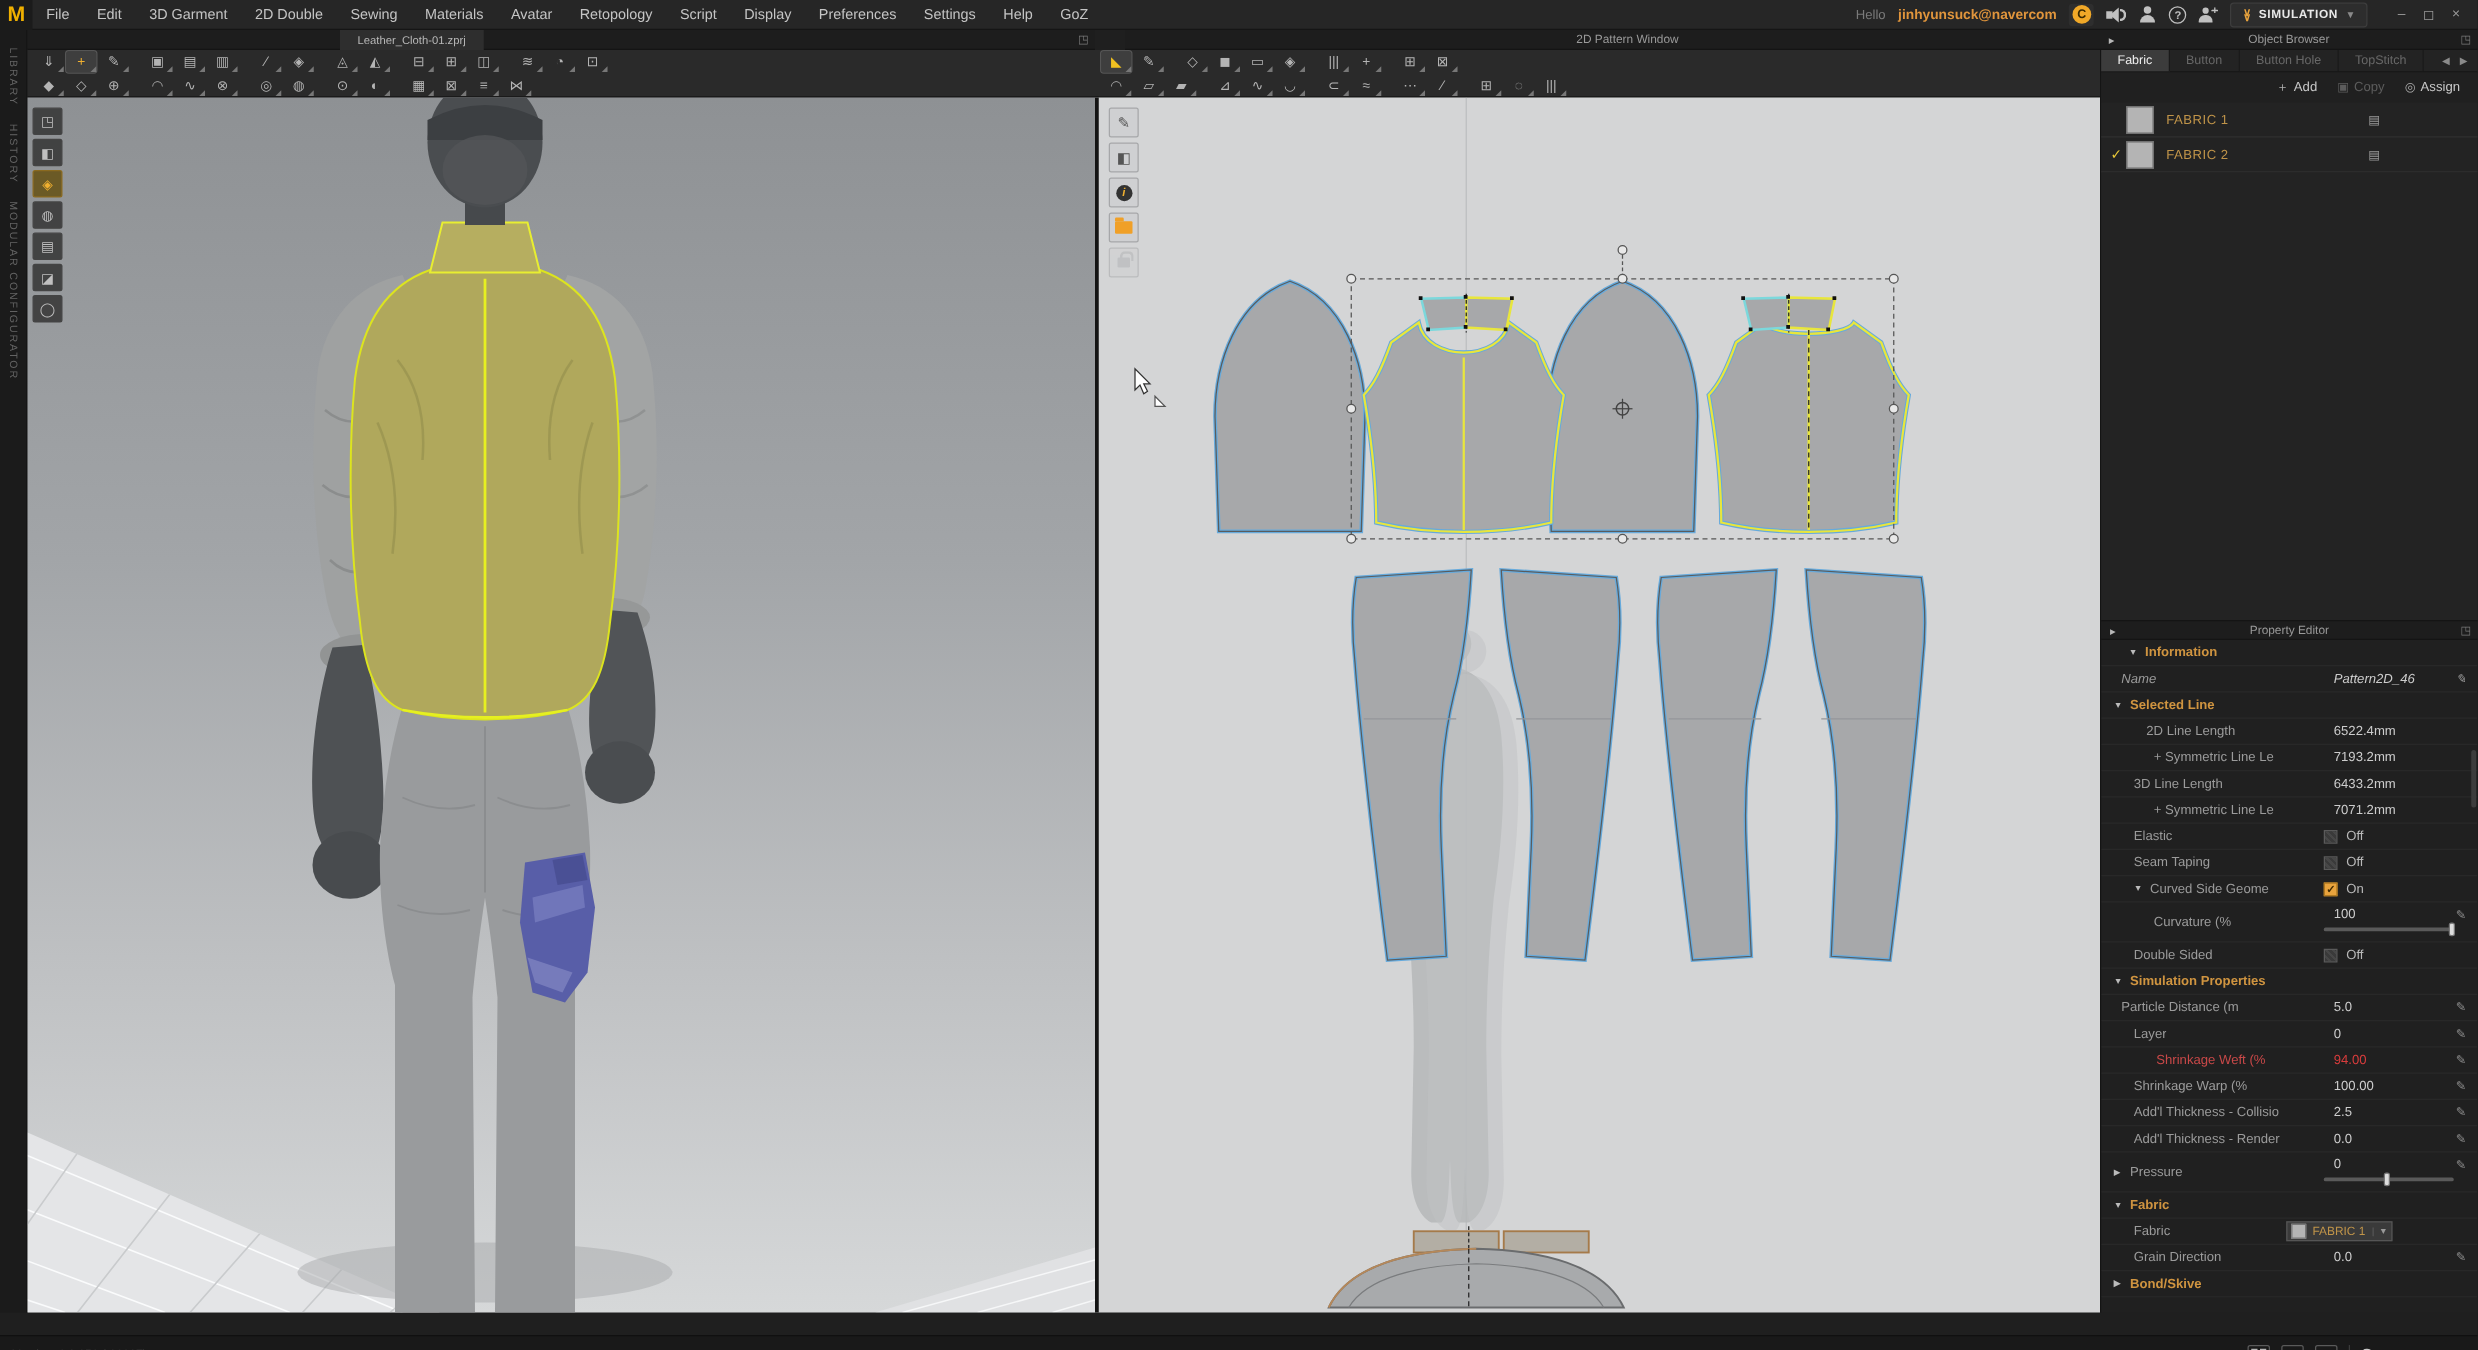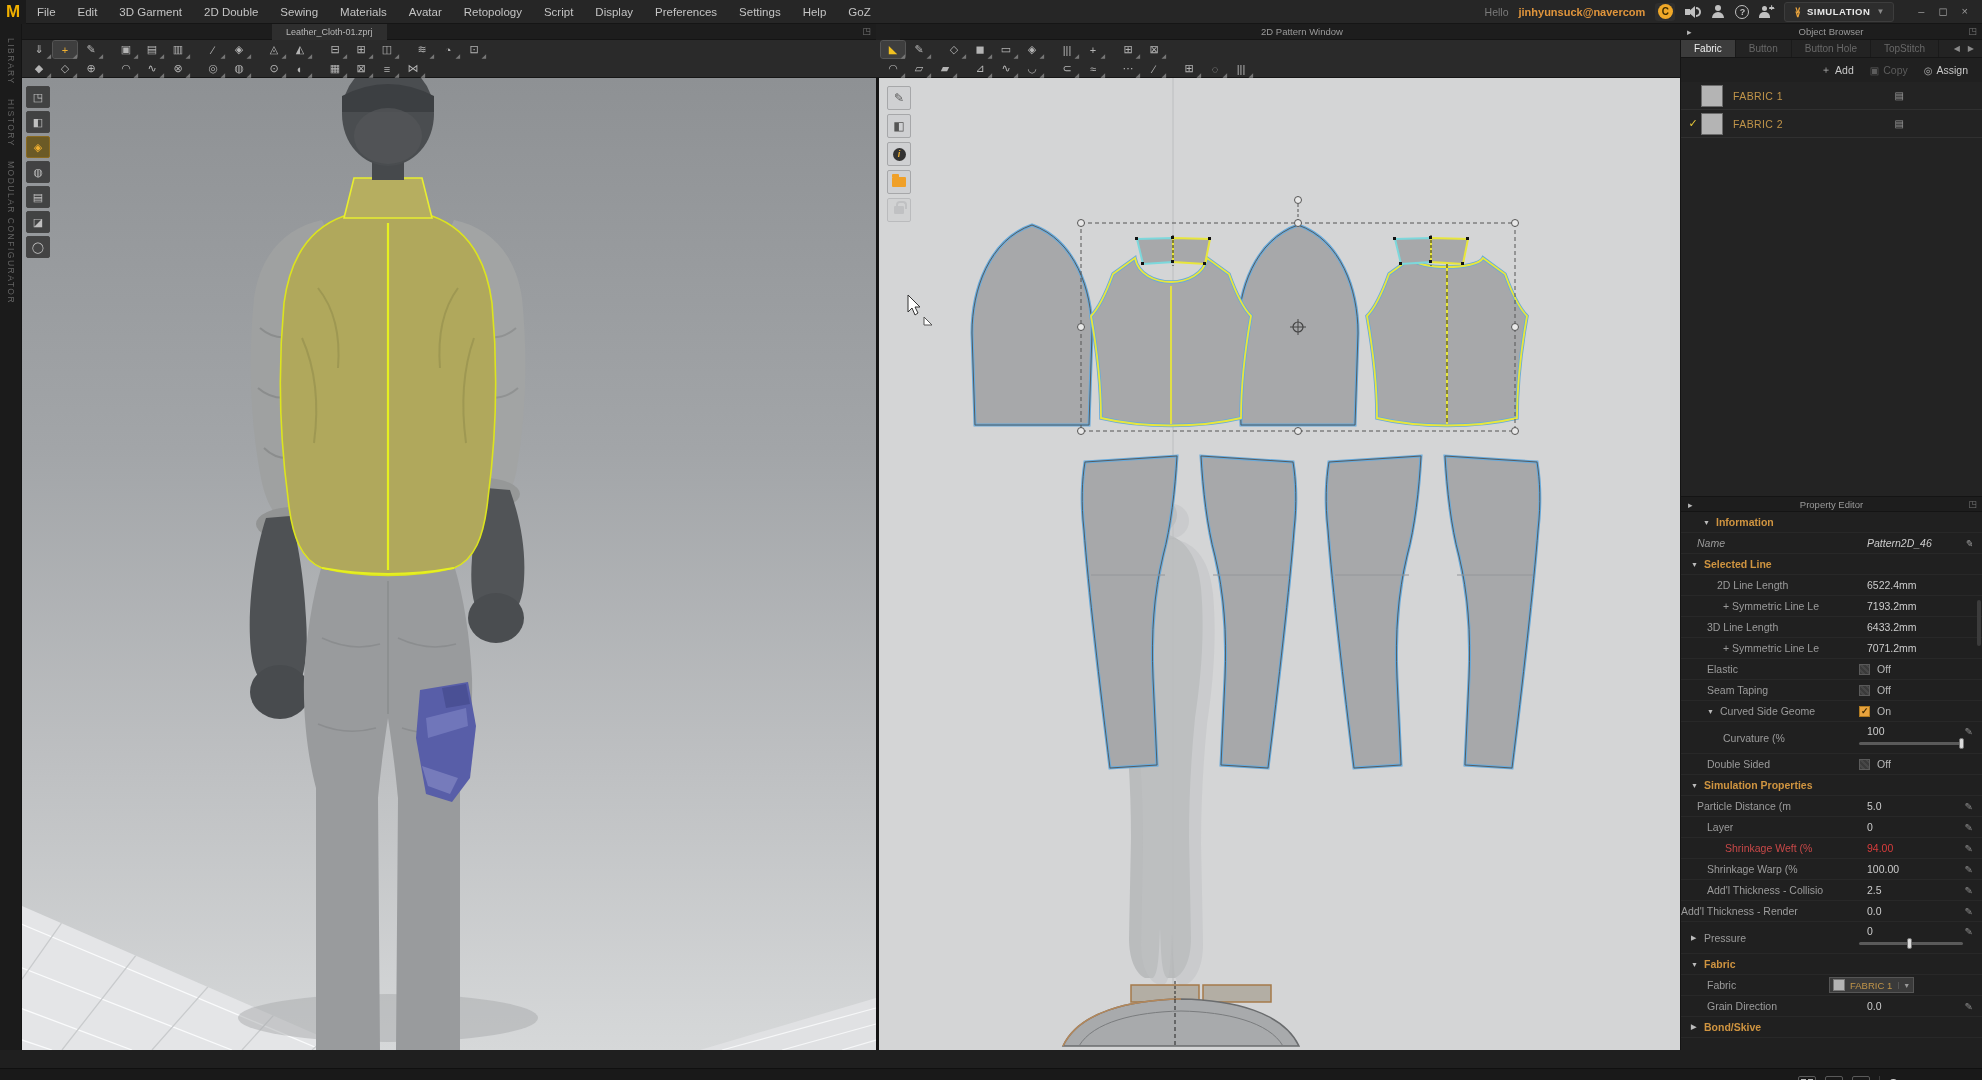--- a/index.html
+++ b/index.html
@@ -599,21 +599,21 @@
         <div class="prow" style="padding-left: 26px;">
           <span class="lbl">Shrinkage Warp (%</span>
           <span class="pval">100.00</span>
           <span class="wrench">✎</span>
         </div>
         <div class="prow" style="padding-left: 26px;">
           <span class="lbl">Add'l Thickness - Collisio</span>
           <span class="pval">2.5</span>
           <span class="wrench">✎</span>
         </div>
-        <div class="prow" style="">
+        <div class="prow" style="padding-left: 26px;">
           <span class="lbl">Add'l Thickness - Render</span>
           <span class="pval">0.0</span>
           <span class="wrench">✎</span>
         </div>
         <div class="prow tall" style="padding-left: 10px;">
           <span class="tri">▶</span>
           <span class="lbl">Pressure</span>
           <span class="pval" style="top: 3px;">0</span>
           <span class="wrench" style="top: 4px;">✎</span>
           <span class="slider">

